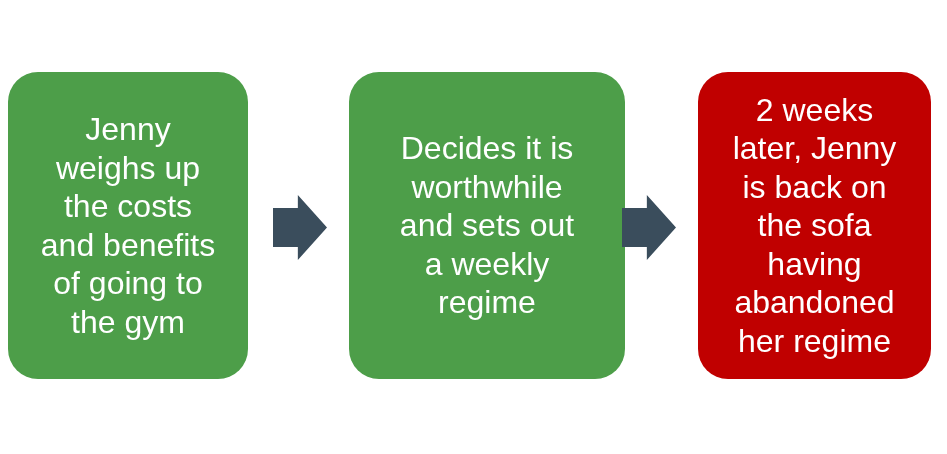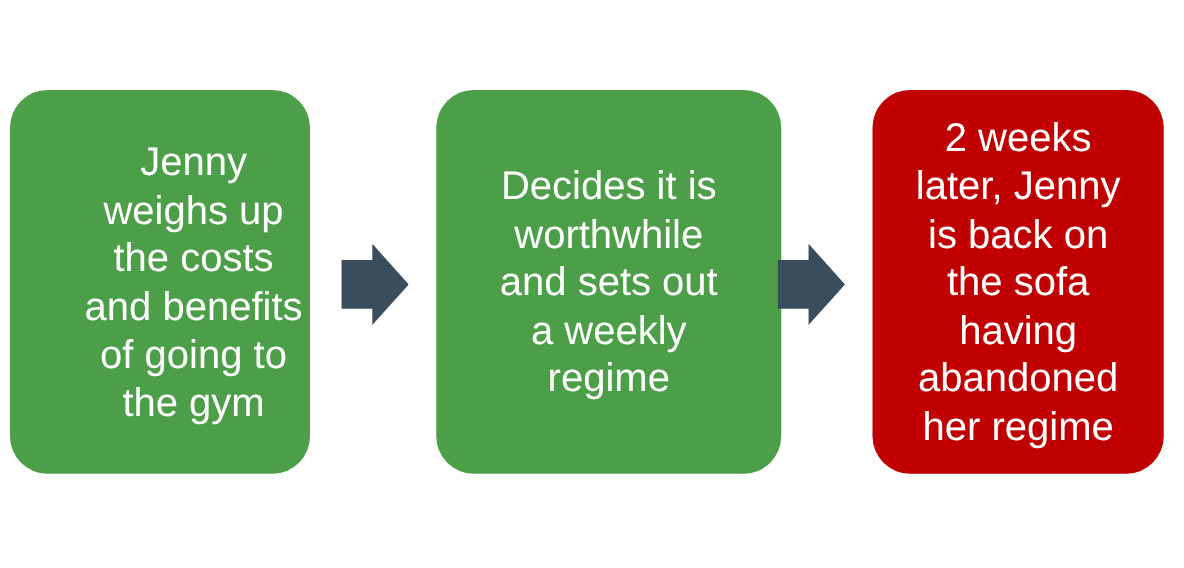--- a/index.html
+++ b/index.html
@@ -45,21 +45,21 @@
     clip-path: polygon(0% 20%, 46% 20%, 46% 0%, 100% 50%, 46% 100%, 46% 80%, 0% 80%);
   }
   .arrow-1 { left: 273px; }
   .arrow-2 { left: 622px; }
 </style>
 </head>
 <body>
 
 <div class="canvas">
 
-  <div class="flow-box box-1" style="background-color: rgb(77, 158, 73); justify-content: flex-end;">
+  <div class="flow-box box-1" style="background-color: rgb(77, 158, 73);">
     <div class="box-text">Jenny
 weighs up
 the costs
 and benefits
 of going to
 the gym</div>
   </div>
 
   <div class="flow-arrow arrow-1" style="background-color: rgb(58, 77, 92);"></div>
 

